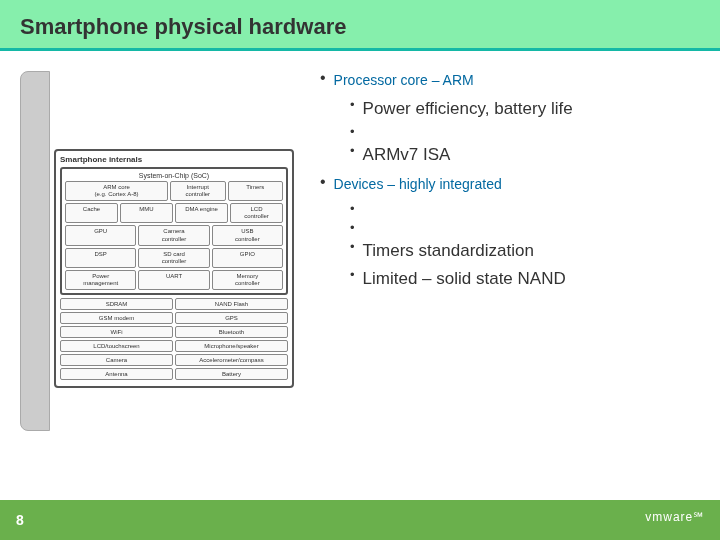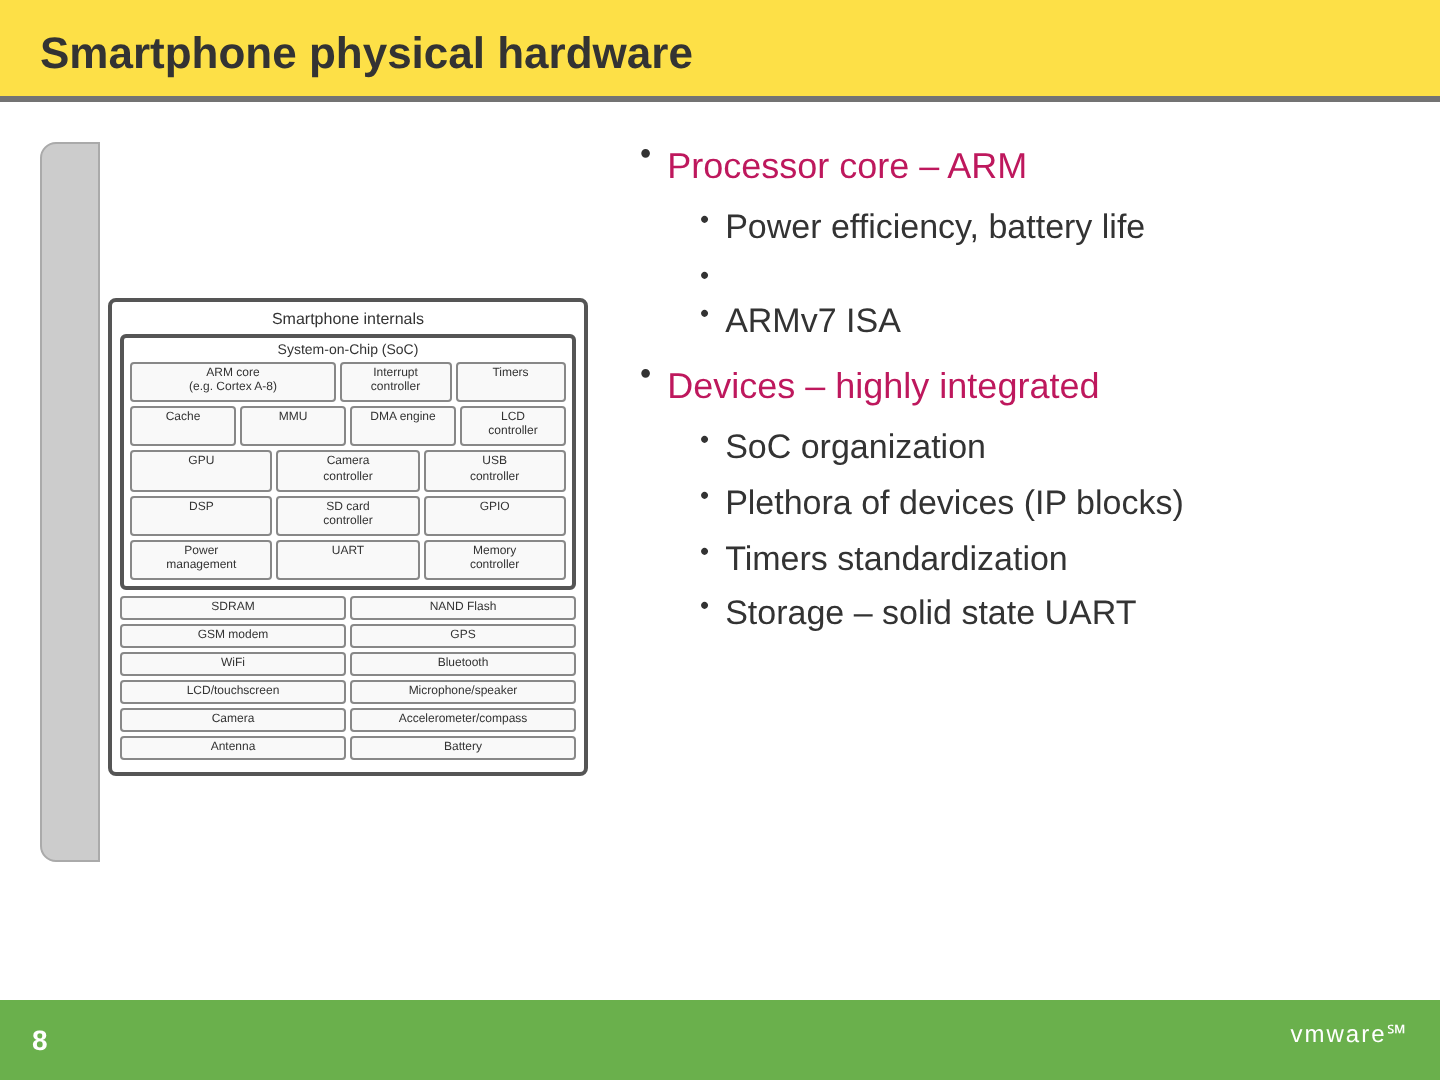--- a/index.html
+++ b/index.html
@@ -7,23 +7,23 @@
       width: 720px;
       height: 540px;
       font-family: Arial, sans-serif;
       background: #fff;
       overflow: hidden;
       position: relative;
     }
 
     
     .header {
-      background: #fde047;
+      background: #86efac;
       padding: 14px 20px 8px 20px;
-      border-bottom: 3px solid #737373;
+      border-bottom: 3px solid #14b8a6;
     }
     .header-title {
       font-size: 22px;
       font-weight: bold;
       color: #333;
     }
 
     
     .main-content {
       display: flex;
@@ -57,23 +57,22 @@
     .diagram-box {
       margin-left: 28px;
       border: 2px solid #555;
       border-radius: 4px;
       padding: 4px;
       background: #fff;
       width: 240px;
     }
 
     .diagram-title {
-      text-align: center;
       font-size: 8px;
-      font-weight: normal;
+      font-weight: bold;
       color: #333;
       margin-bottom: 3px;
     }
 
     .soc-box {
       border: 2px solid #555;
       border-radius: 3px;
       padding: 3px;
       margin-bottom: 3px;
     }
@@ -136,22 +135,22 @@
     }
 
     .bullet-dot {
       font-size: 16px;
       color: #333;
       margin-right: 8px;
       margin-top: -2px;
     }
 
     .bullet-text {
-      font-size: 18px;
-      color: #be185d;
+      font-size: 14px;
+      color: #0369a1;
       line-height: 1.4;
       font-weight: normal;
     }
 
     .sub-bullets {
       margin-left: 30px;
       margin-bottom: 8px;
     }
 
     .sub-bullet {
@@ -302,33 +301,31 @@
       </div>
     </div>
 
     <div class="bullet-main">
       <span class="bullet-dot">•</span>
       <span class="bullet-text">Devices – highly integrated</span>
     </div>
     <div class="sub-bullets">
       <div class="sub-bullet">
         <span class="sub-dot">•</span>
-        <span class="sub-text">SoC organization</span>
-      </div>
-      <div class="sub-bullet">
-        <span class="sub-dot">•</span>
-        <span class="sub-text">Plethora of devices (IP blocks)</span>
+      </div>
+      <div class="sub-bullet">
+        <span class="sub-dot">•</span>
       </div>
       <div class="sub-bullet">
         <span class="sub-dot">•</span>
         <span class="sub-text">Timers standardization</span>
       </div>
       <div class="sub-bullet">
         <span class="sub-dot">•</span>
-        <span class="sub-text">Storage – solid state UART</span>
+        <span class="sub-text">Limited – solid state NAND</span>
       </div>
     </div>
 
   </div>
 </div>
 
 <div class="footer">
   <span class="footer-page">8</span>
   <div class="vmware-logo">
     <span>vm</span><span>ware℠</span>

